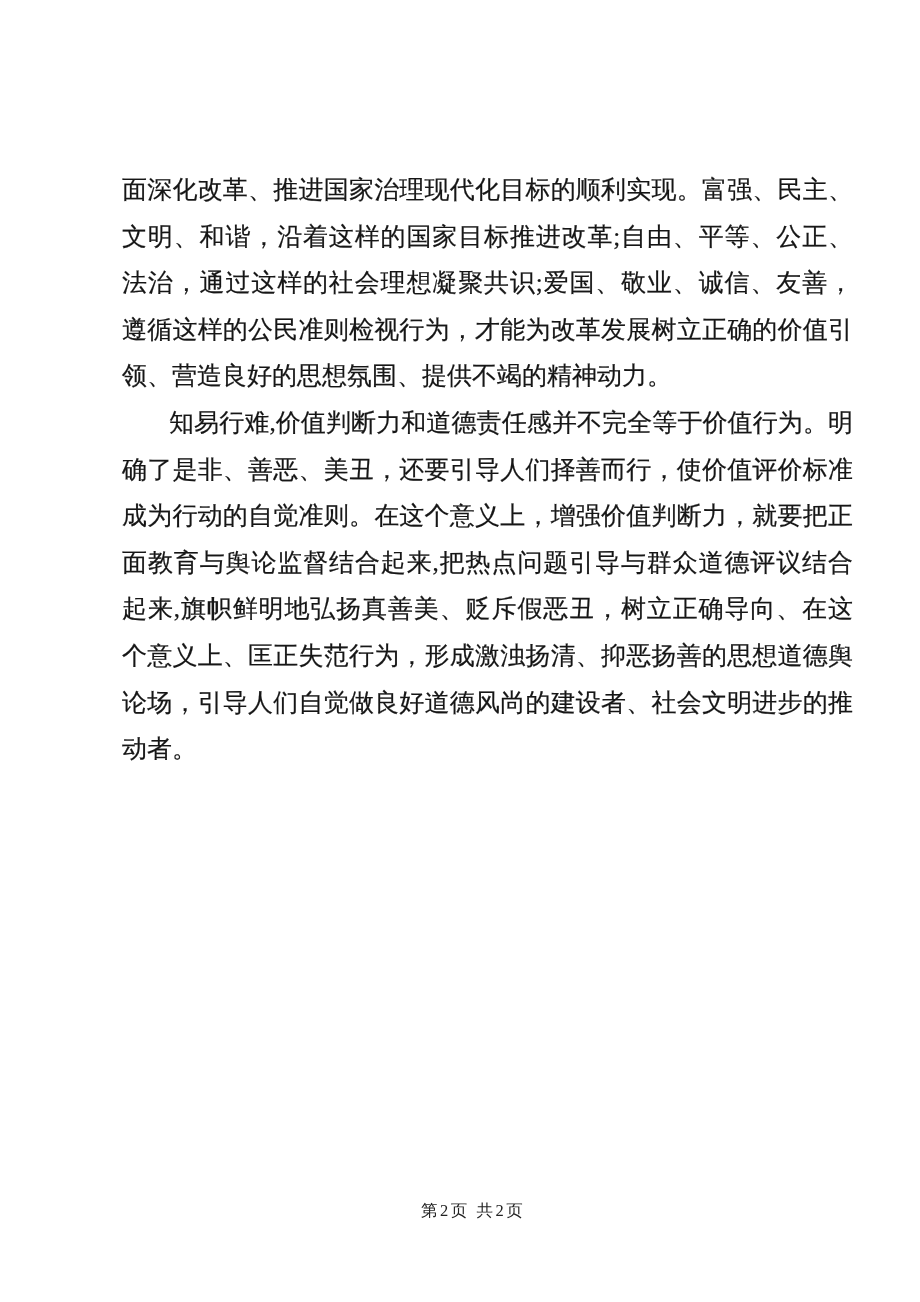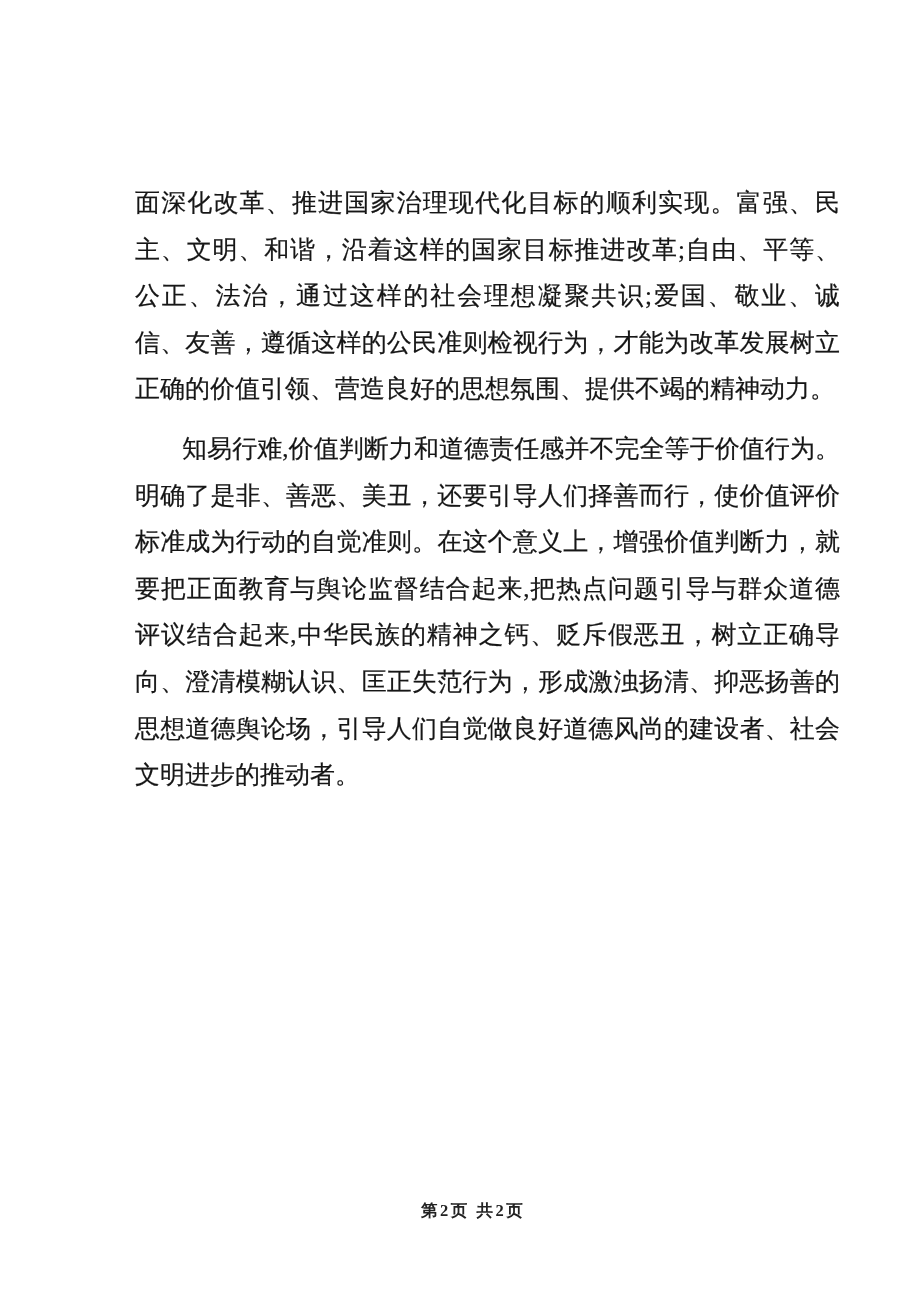--- a/index.html
+++ b/index.html
@@ -22,21 +22,21 @@
     top: 167px;
     width: 731px;
     z-index: 1;
     color: #161616;
     font-size: 25px;
     line-height: 46.6px;
     text-align: justify;
     text-justify: inter-ideograph;
   }
   .content p {
-    margin: 13px;
+    margin: 0;
     padding: 0;
     
     font-weight: 400;
     -webkit-text-stroke: 0.2px #161616;
   }
   .content p.indent {
     text-indent: 47px;
   }
   .watermark {
     position: absolute;
@@ -53,29 +53,28 @@
   }
   .footer {
     position: absolute;
     left: 421px;
     top: 1200px;
     z-index: 1;
     color: #222222;
     font-size: 16.5px;
     letter-spacing: 2.5px;
     white-space: nowrap;
-    font-weight: bold;
   }
 </style>
 </head>
 <body>
 
 <div class="page">
 
 
   <div class="content">
     <p>面深化改革、推进国家治理现代化目标的顺利实现。富强、民主、文明、和谐，沿着这样的国家目标推进改革;自由、平等、公正、法治，通过这样的社会理想凝聚共识;爱国、敬业、诚信、友善，遵循这样的公民准则检视行为，才能为改革发展树立正确的价值引领、营造良好的思想氛围、提供不竭的精神动力。</p>
-    <p class="indent">知易行难,价值判断力和道德责任感并不完全等于价值行为。明确了是非、善恶、美丑，还要引导人们择善而行，使价值评价标准成为行动的自觉准则。在这个意义上，增强价值判断力，就要把正面教育与舆论监督结合起来,把热点问题引导与群众道德评议结合起来,中华民族的精神之钙、贬斥假恶丑，树立正确导向、澄清模糊认识、匡正失范行为，形成激浊扬清、抑恶扬善的思想道德舆论场，引导人们自觉做良好道德风尚的建设者、社会文明进步的推动者。</p>
+    <p class="indent">知易行难,价值判断力和道德责任感并不完全等于价值行为。明确了是非、善恶、美丑，还要引导人们择善而行，使价值评价标准成为行动的自觉准则。在这个意义上，增强价值判断力，就要把正面教育与舆论监督结合起来,把热点问题引导与群众道德评议结合起来,旗帜鲜明地弘扬真善美、贬斥假恶丑，树立正确导向、在这个意义上、匡正失范行为，形成激浊扬清、抑恶扬善的思想道德舆论场，引导人们自觉做良好道德风尚的建设者、社会文明进步的推动者。</p>
   </div>
 
   <div class="footer">第2页 共2页</div>
 
 </div>
 
 </body></html>

